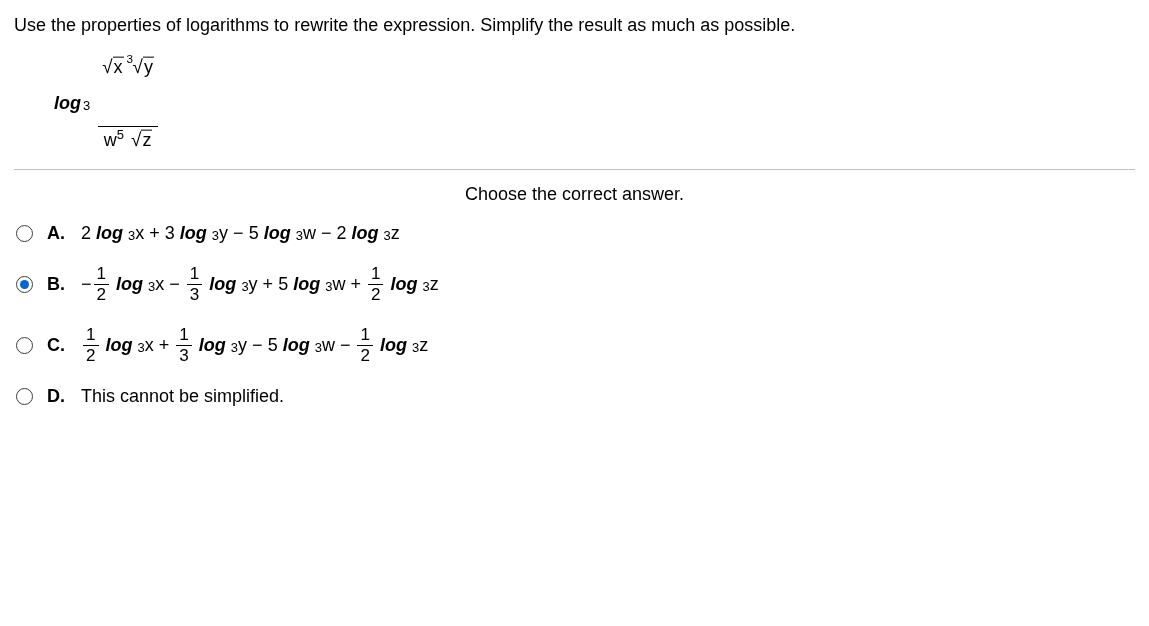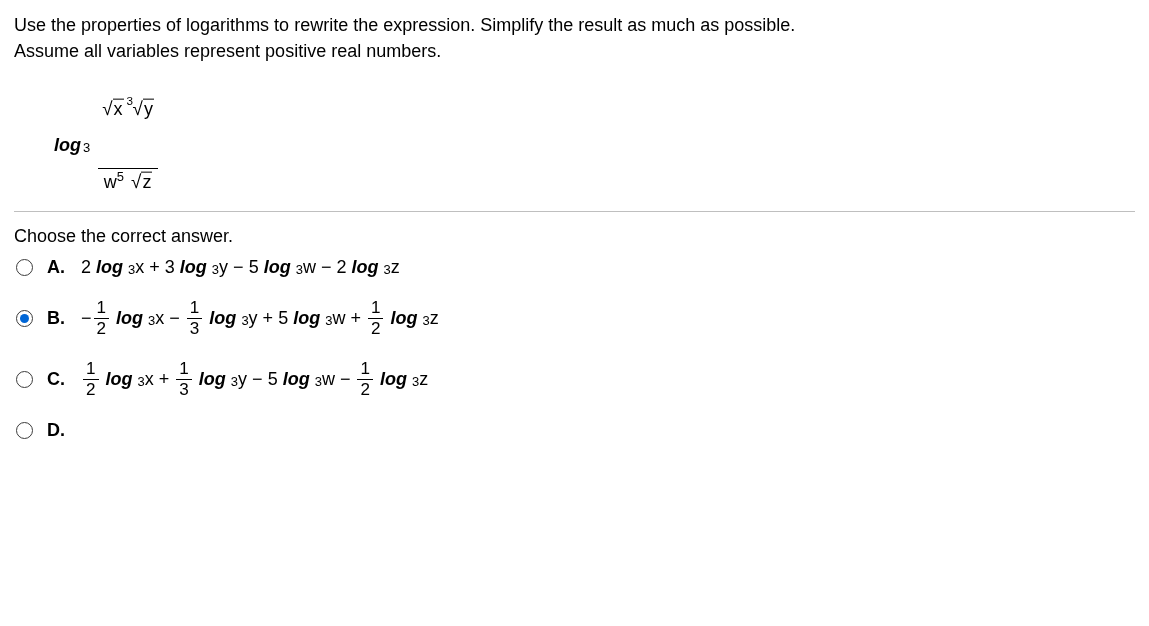--- a/index.html
+++ b/index.html
@@ -4,33 +4,33 @@
 <style>
   * { box-sizing: border-box; margin: 0; padding: 0; }
   body {
     font-family: Arial, Helvetica, sans-serif;
     font-size: 18px;
     color: #000;
     background: #fff;
     width: 1149px;
     padding: 12px 14px;
   }
-  .instructions { line-height: 1.45; margin-bottom: 34px; }
+  .instructions { line-height: 1.45; margin-bottom: 18px; }
   .expr-block { margin: 8px 0 18px 40px; display:flex; align-items:center; }
   .bold { font-weight: bold; font-style: italic; }
   .sub { font-size: 0.72em; vertical-align: -0.35em; position:relative; top:0.15em; }
   .sup { font-size: 0.72em; vertical-align: 0.55em; }
   .frac { display:inline-block; text-align:center; vertical-align:middle; margin:0 2px; }
   .frac .num { display:block; padding:0 4px 0px; }
   .frac .den { display:block; padding:0px 4px 0; border-top:1.5px solid #000;margin-top:48px; }
   .sfrac { display:inline-block; text-align:center; vertical-align:middle; margin:0 2px; font-size:0.95em;}
   .sfrac .num { display:block; padding:0 3px; }
   .sfrac .den { display:block; padding:0 3px; border-top:1px solid #000; }
   hr.div { border:none; border-top:1px solid #bfbfbf; margin: 6px 0 14px; }
-  .prompt { margin-bottom: 10px; }
+  .prompt { margin-bottom: 18px; text-align: center; }
   .choices { padding-left: 2px; }
   .choice { display:flex; align-items:center; margin: 9px 0 20px; }
   .radio {
     width:17px; height:17px; border:1.6px solid #3c3c3c; border-radius:50%;
     margin-right:14px; flex-shrink:0; display:flex; align-items:center; justify-content:center;
   }
   .radio.selected::after {
     content:""; width:9px; height:9px; border-radius:50%; background:#0066d6; display:block;
   }
   .choice-letter { font-weight:bold; margin-right:14px; min-width:20px; }
@@ -39,21 +39,20 @@
   .rad-wrap { display:inline-block; position:relative; }
   .rad-index { position:absolute; left:-6px; top:-4px; font-size:0.65em; }
   .radsym { font-size:1.05em; }
   .overbar { display:inline-block; border-top:1.2px solid #000; padding:0 1px; line-height:1; transform:translateY(-0.02em); }
 </style>
 </head>
 <body>
 
 <div class="instructions">
   <span>Use the properties of logarithms to rewrite the expression. Simplify the result as much as possible.</span><br>
-  <span>Assume all variables represent positive real numbers.</span>
 </div>
 
 <div class="expr-block">
   <span class="bold">log</span>
   <span class="sub" style="margin:0 6px 0 2px;">3</span>
   <span class="frac">
     <span class="num">
       <span class="radsym">√</span><span class="overbar">x</span>
       <span class="rad-wrap" style="margin-left:4px;">
         <span class="rad-index">3</span>
@@ -136,15 +135,16 @@
           <span class="num">1</span>
           <span class="den">2</span>
         </span>
       &nbsp;<span class="bold">log</span>&nbsp;<span class="sub">3</span><span>z</span>
     </span>
   </div>
 
   <div class="choice" style="margin-bottom:6px;">
     <span class="radio"></span>
     <span class="choice-letter">D.</span>
+    <span class="choice-body">This cannot be simplified.</span>
   </div>
 
 </div>
 
 </body></html>

